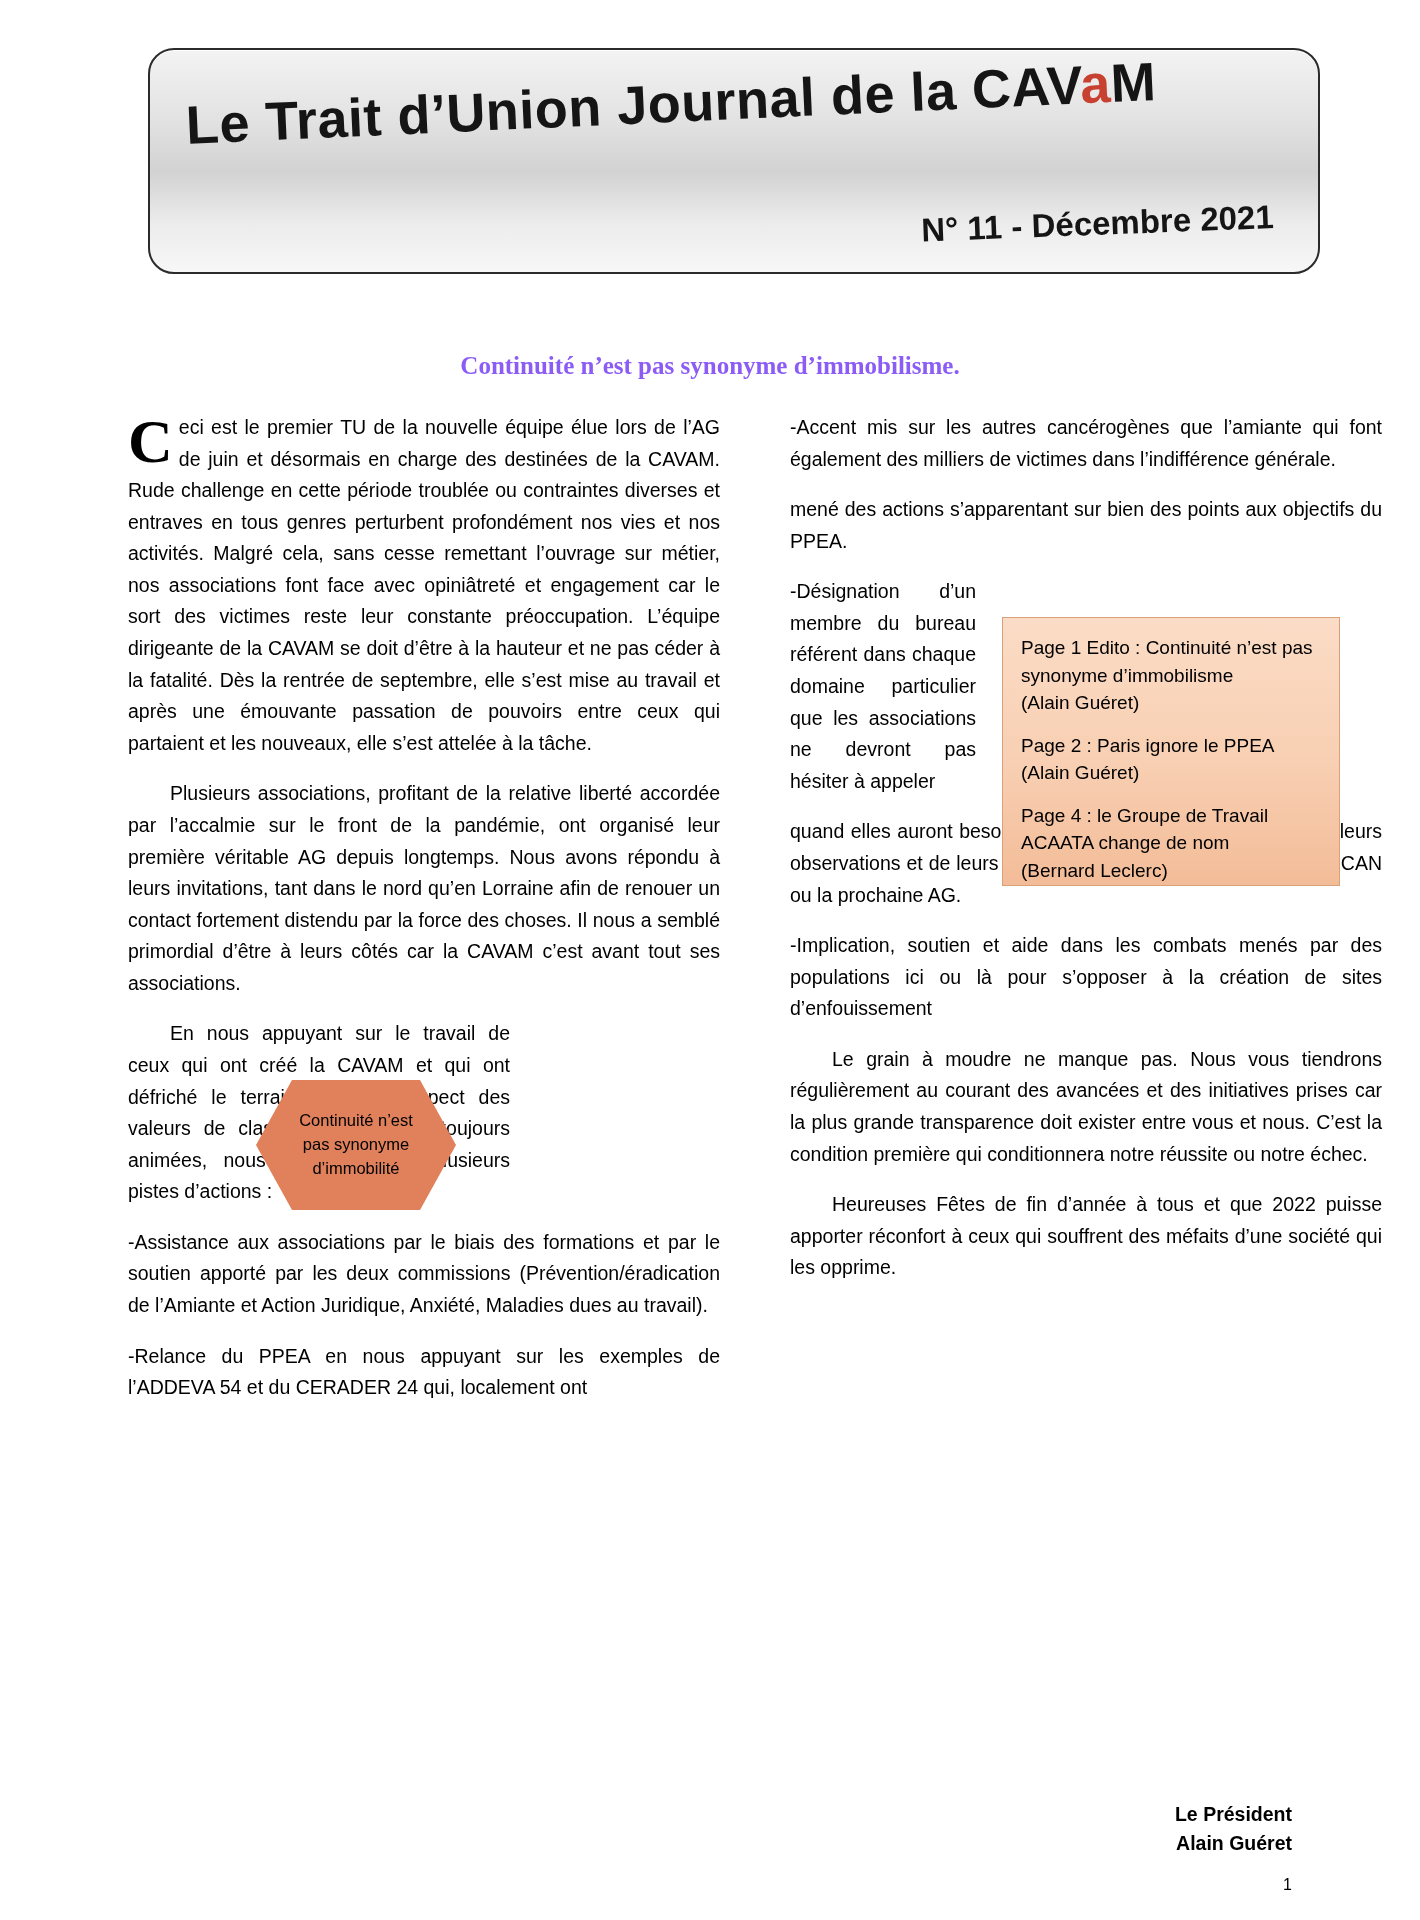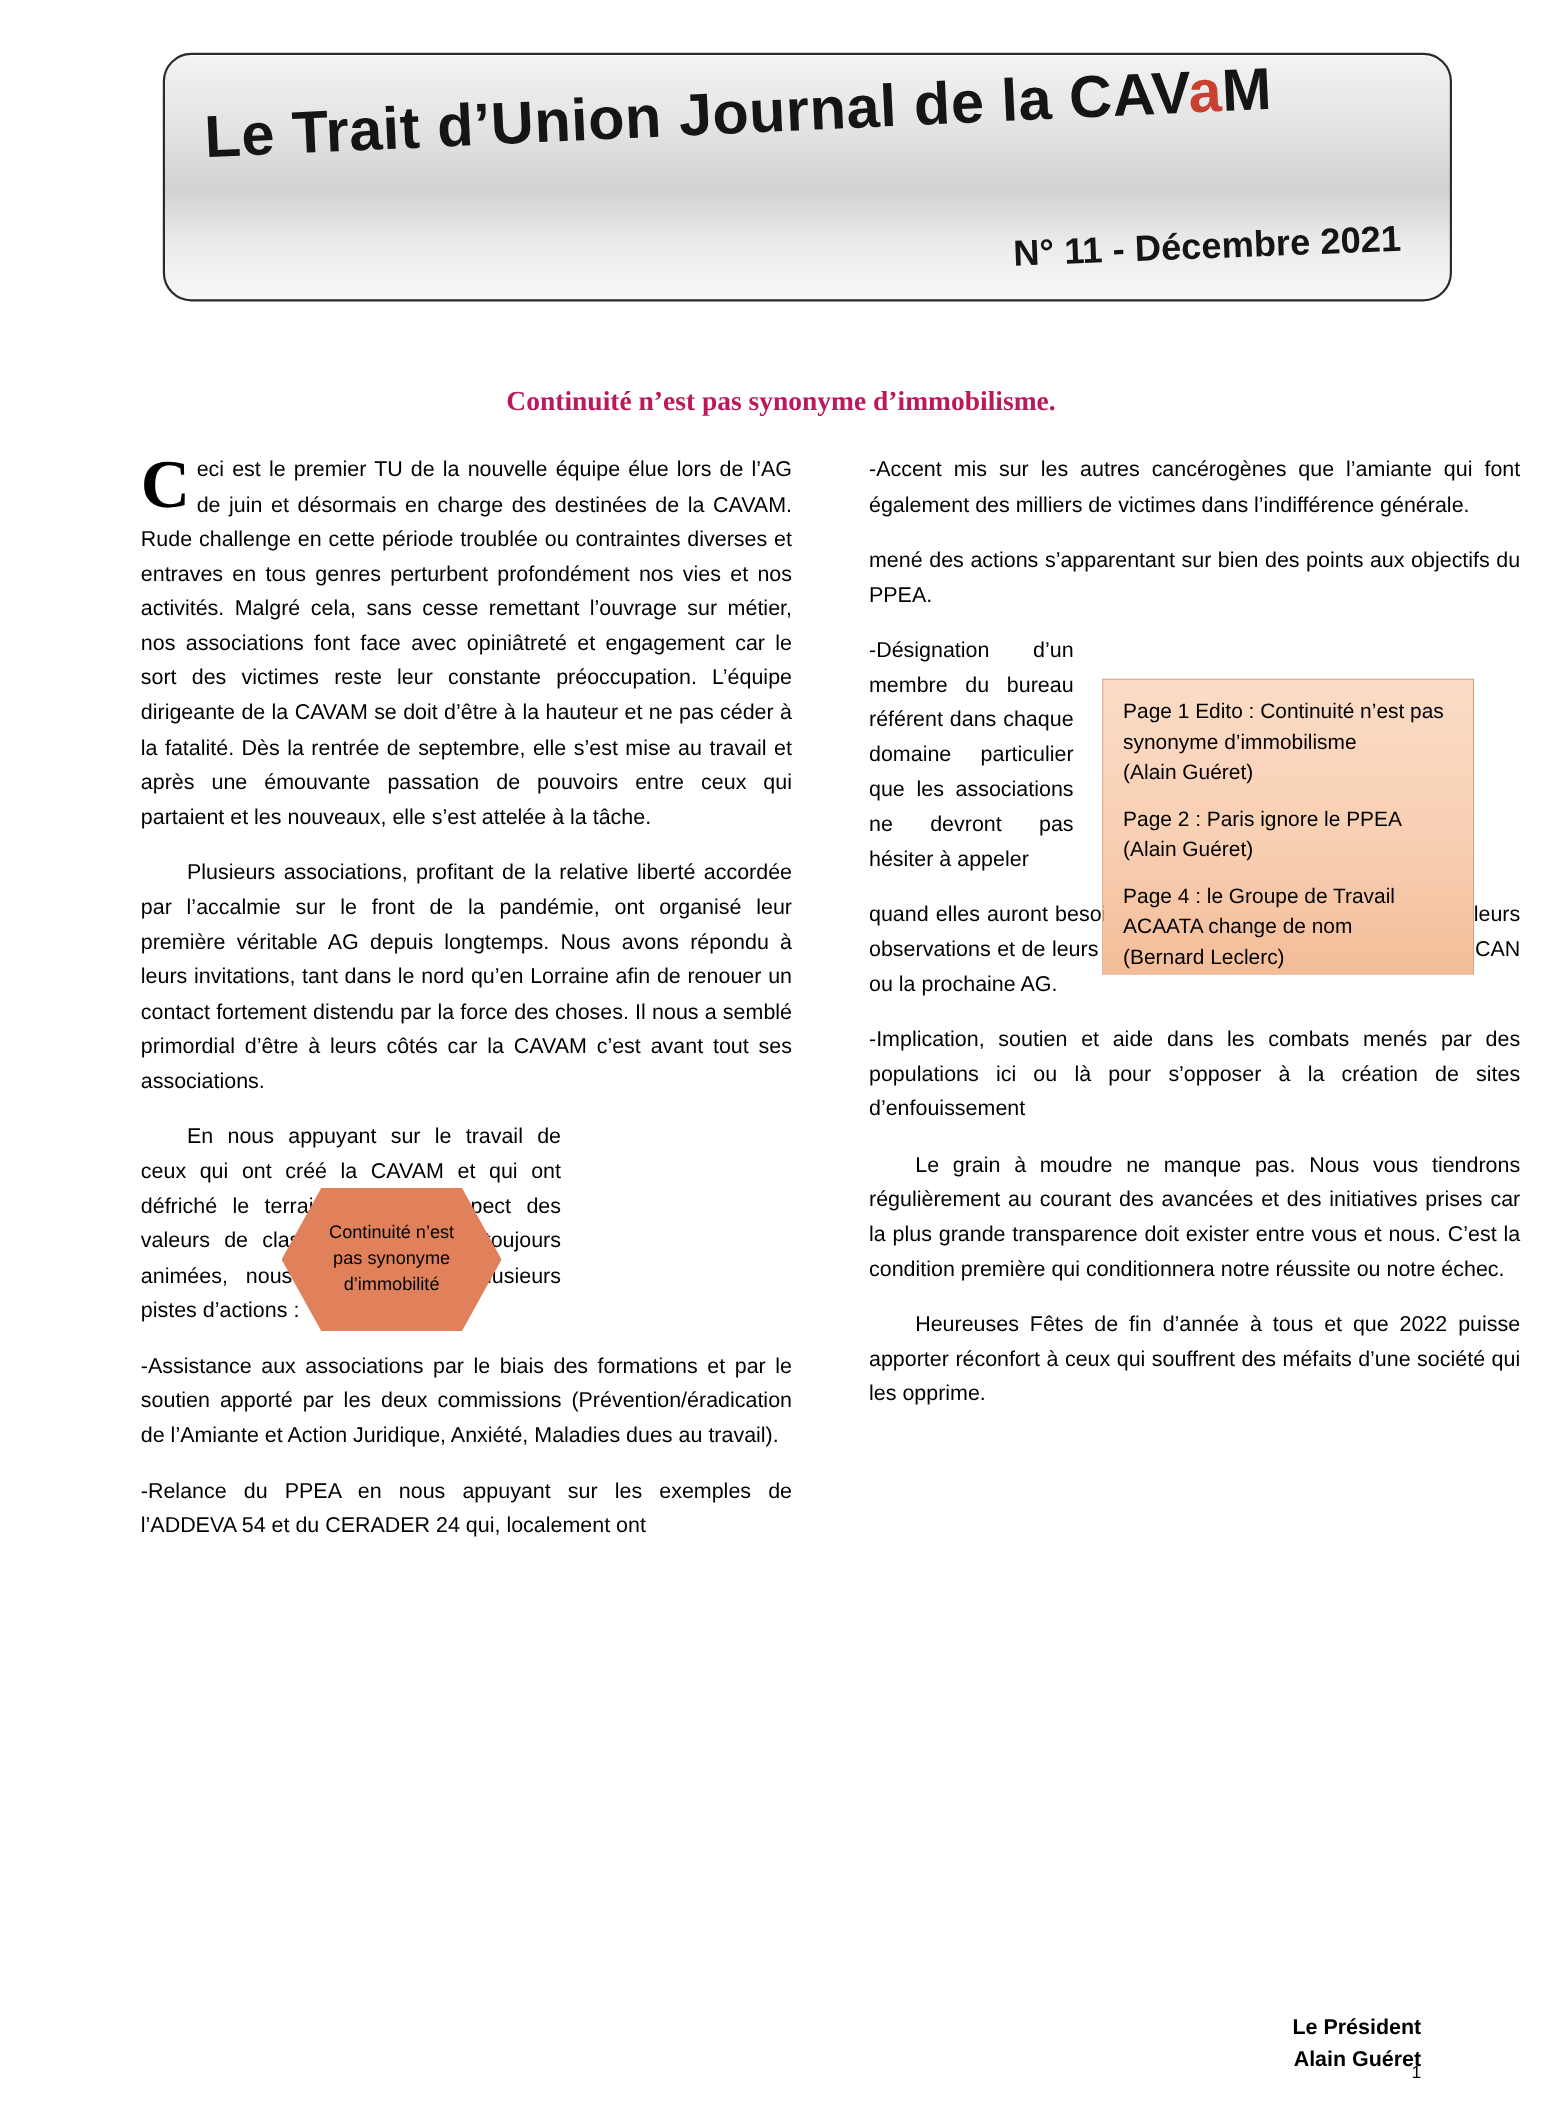--- a/index.html
+++ b/index.html
@@ -67,21 +67,21 @@
   
   .headline {
     position: absolute;
     left: 0;
     right: 0;
     top: 352px;
     text-align: center;
     font-family: "Liberation Serif", serif;
     font-weight: 700;
     font-size: 25px;
-    color: #be185d;
+    color: #8b5cf6;
   }
 
   
   .col {
     position: absolute;
     top: 412px;
     width: 592px;
     font-size: 19.5px;
     line-height: 1.62;
   }
@@ -163,21 +163,20 @@
 
   
   .signature {
     position: absolute;
     right: 128px;
     top: 1800px;
     text-align: right;
     font-size: 19.5px;
     font-weight: 700;
     line-height: 1.5;
-    margin-top: 29px;
   }
 
   
   .page-number {
     position: absolute;
     right: 128px;
     top: 1876px;
     font-size: 16px;
   }
 </style>

